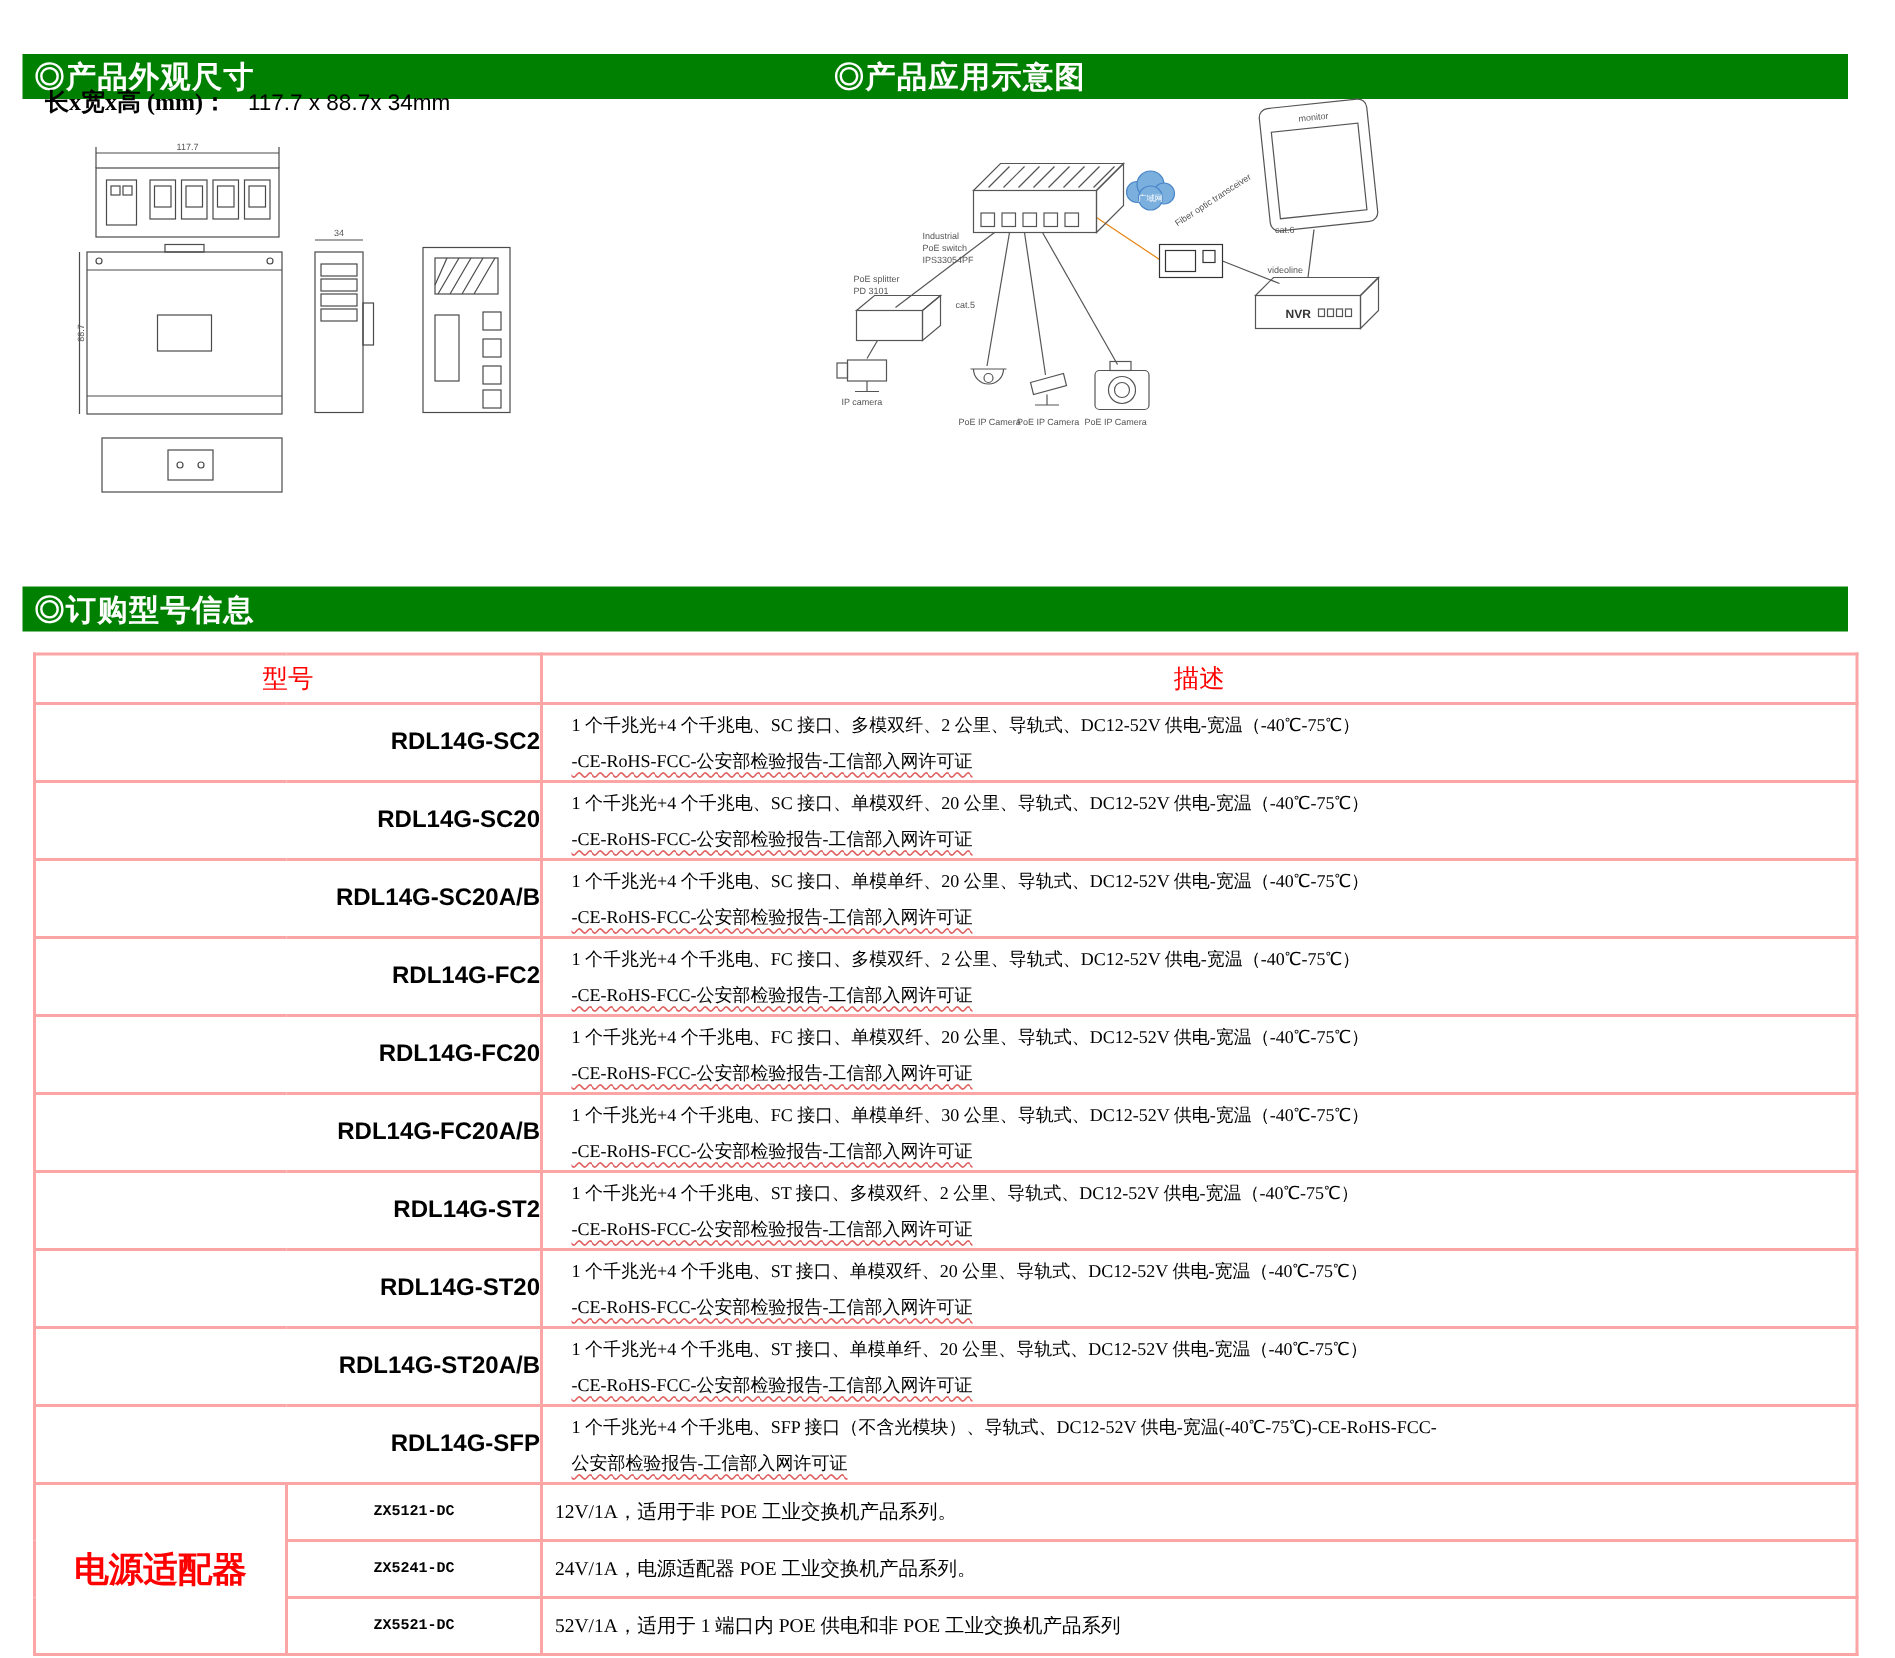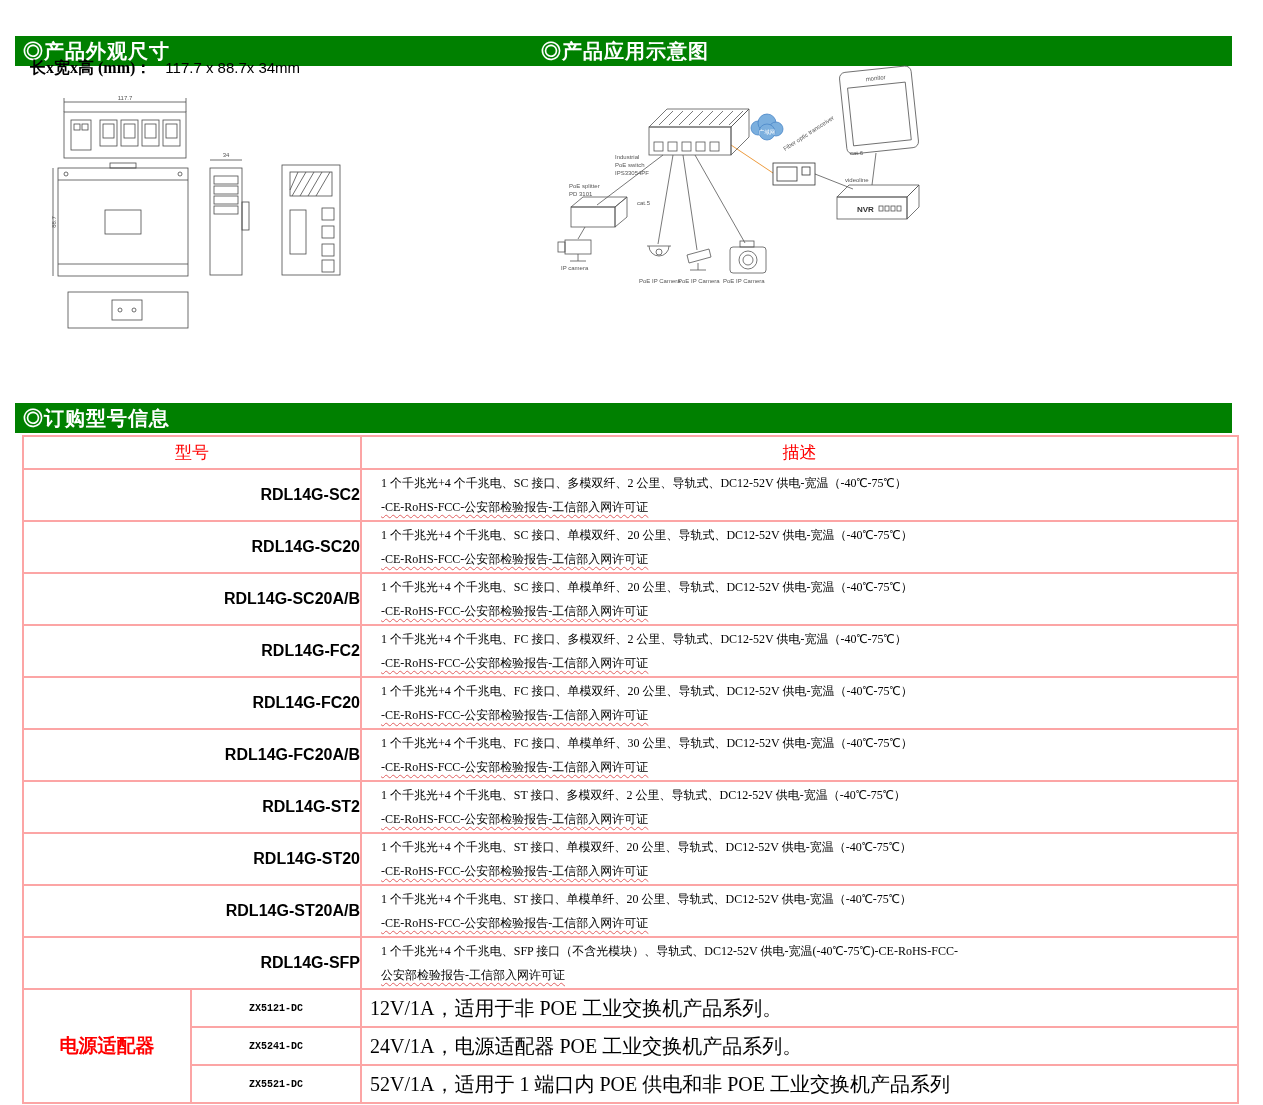--- a/index.html
+++ b/index.html
@@ -6,27 +6,27 @@
   html,body { background:#fff; }
   body {
     width:1263px; height:1105px; position:relative; overflow:hidden;
     font-family:"Liberation Sans", sans-serif; color:#000;
   }
   .section-bar {
     position:absolute; left:15px; width:1217px; height:30px;
     background:var(--header-green,#008000); color:#fff;margin-top:28px;
   }
   .bar1 { top:8px; }
-  .bar2 { top:375px; }
+  .bar2 { top:363px; }
   .bar-title {
     position:absolute; top:2px; font-size:20px; font-weight:bold;
     letter-spacing:1px; white-space:nowrap;
   }
   .t1 { left:8px; }
-  .t2 { left:526px; }
+  .t2 { left:541px; }
   .dims-line { position:absolute; top:58px; left:18px; font-size:16px; white-space:nowrap;margin-left:12px; }
   .dims-label { font-family:"Liberation Serif", serif; font-weight:bold; }
   .dims-value { font-family:"Liberation Sans", sans-serif; font-size:15px; margin-left:14px; }
 
   .drawings { position:absolute; left:50px; top:90px; width:345px; height:260px; }
   .appdiagram { position:absolute; left:545px; top:55px; width:395px; height:250px; }
   .dlabel { fill:#555; stroke:none; font-size:6px; font-family:"Liberation Sans", sans-serif; }
   .dimtext { fill:#555; stroke:none; font-size:6px; font-family:"Liberation Sans", sans-serif; }
 
   table.order-table {
@@ -45,27 +45,27 @@
   }
   .desc-cell { font-size:12px; padding:1px 19px; line-height:24px; }
   .desc-line { display:block; white-space:nowrap; }
   .wavy {
     text-decoration-line:underline; text-decoration-style:wavy;
     text-decoration-color:#e06060; text-decoration-thickness:1px;
     text-underline-offset:3px;
   }
   .adapter-label {
     color:var(--adapter-label-red,#ff0000); font-weight:bold;
-    font-size:19px; text-align:center;
+    font-size:23px; text-align:center;
   }
   .adapter-model {
     text-align:center; font-family:"Liberation Mono", monospace;
     font-weight:bold; font-size:10px; height:38px;
   }
-  .adapter-desc { font-size:20px; padding:1px 8px; }
+  .adapter-desc { font-size:13px; padding:1px 8px; }
 </style>
 </head>
 <body>
 
 <div class="section-bar bar1">
   <span class="bar-title t1">◎产品外观尺寸</span>
   <span class="bar-title t2">◎产品应用示意图</span>
 </div>
 
 <div class="dims-line">

